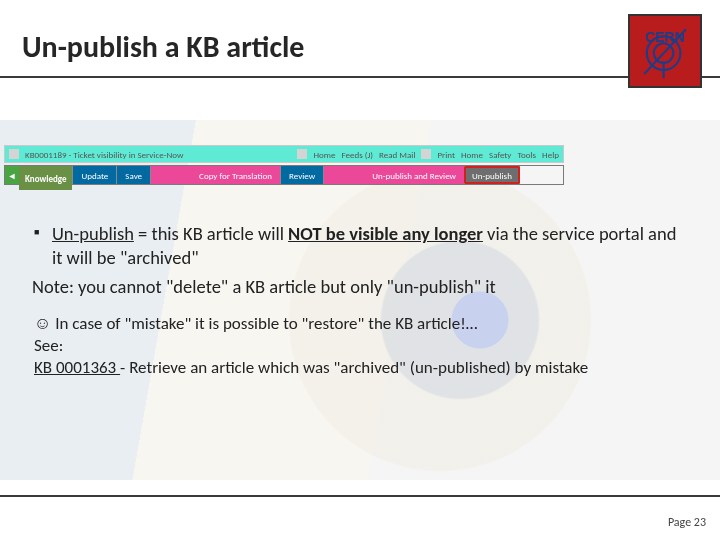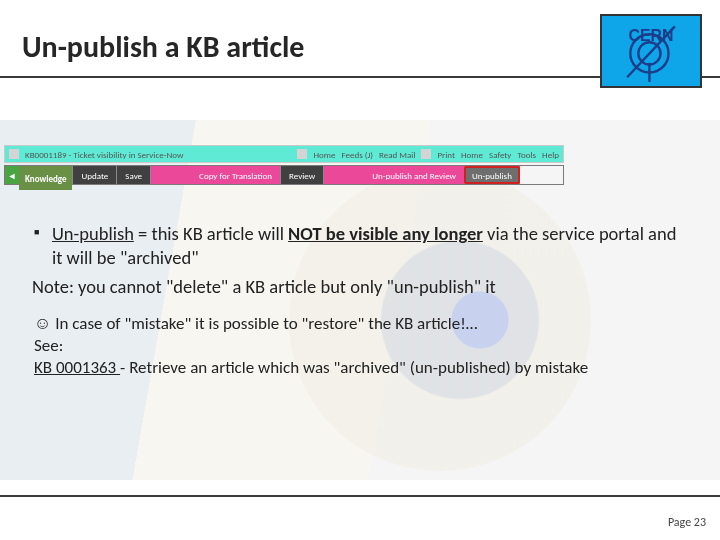--- a/index.html
+++ b/index.html
@@ -26,23 +26,23 @@
     font-size: 30px; font-weight: 700; color: #262626;
   }
   .hr-top, .hr-bottom {
     position: absolute; left: 0; width: 720px; height: 0;
     border-top: 2px solid #3a3a3a; z-index: 2;
   }
   .hr-top { top: 76px; }
   .hr-bottom { top: 495px; border-top-width: 2px; }
   .logo-box {
     position: absolute; right: 18px; top: 14px;
-    width: 102px; height: 74px;
-    border: 2px solid #333; background: #0ea5e9; z-index: 3;
-    display: flex; align-items: center; justify-content: center;
+    width: 74px; height: 74px;
+    border: 2px solid #333; background: #b91c1c; z-index: 3;
+    display: flex; align-items: center; justify-content: flex-start;
   }
   .logo-box svg { width: 80px; height: 62px; }
   .shot1 {
     position: absolute; left: 4px; top: 145px; width: 560px; height: 18px;
     background: #5eead4; border: 1px solid #c9c9c9; z-index: 2;
     font-size: 9px; color: #555; display: flex; align-items: center;
     padding: 0 4px; gap: 6px;
   }
   .shot1 .sep { flex: 1; }
   .shot1 span.ic { width: 10px; height: 10px; background: #d4d4d4; display: inline-block; }
@@ -50,21 +50,21 @@
     position: absolute; left: 4px; top: 165px; width: 560px; height: 20px;
     z-index: 2; display: flex; font-size: 9px; color: #fff;
     border: 1px solid #7a7a7a;
   }
   .kb-back {
     width: 14px; background: #49a442; display: flex; align-items: center; justify-content: center; color:#fff;
   }
   .kb-lbl {
     background: #6a9045; color:#fff; display:flex; align-items:center; padding:12px 6px; font-weight:600;
   }
-  .tool { background:#404040; display:flex; align-items:center; padding:0 8px; border-left:1px solid #8a8a8a; cursor:default; }
+  .tool { background:#0369a1; display:flex; align-items:center; padding:0 8px; border-left:1px solid #8a8a8a; cursor:default; }
   .tool.light { background:#ec4899;padding-left:48px; }
   .highlight-box {
     border: 2px solid #d02020; padding: 0 6px; background:#6e6e6e;
     display:flex; align-items:center; border-radius:1px;
   }
   .content {
     position: absolute; left: 34px; top: 222px; width: 652px; z-index: 2;
     font-size: 18.5px; color: #222; line-height: 1.28;
   }
   .bullet { position: relative; padding-left: 18px; }

